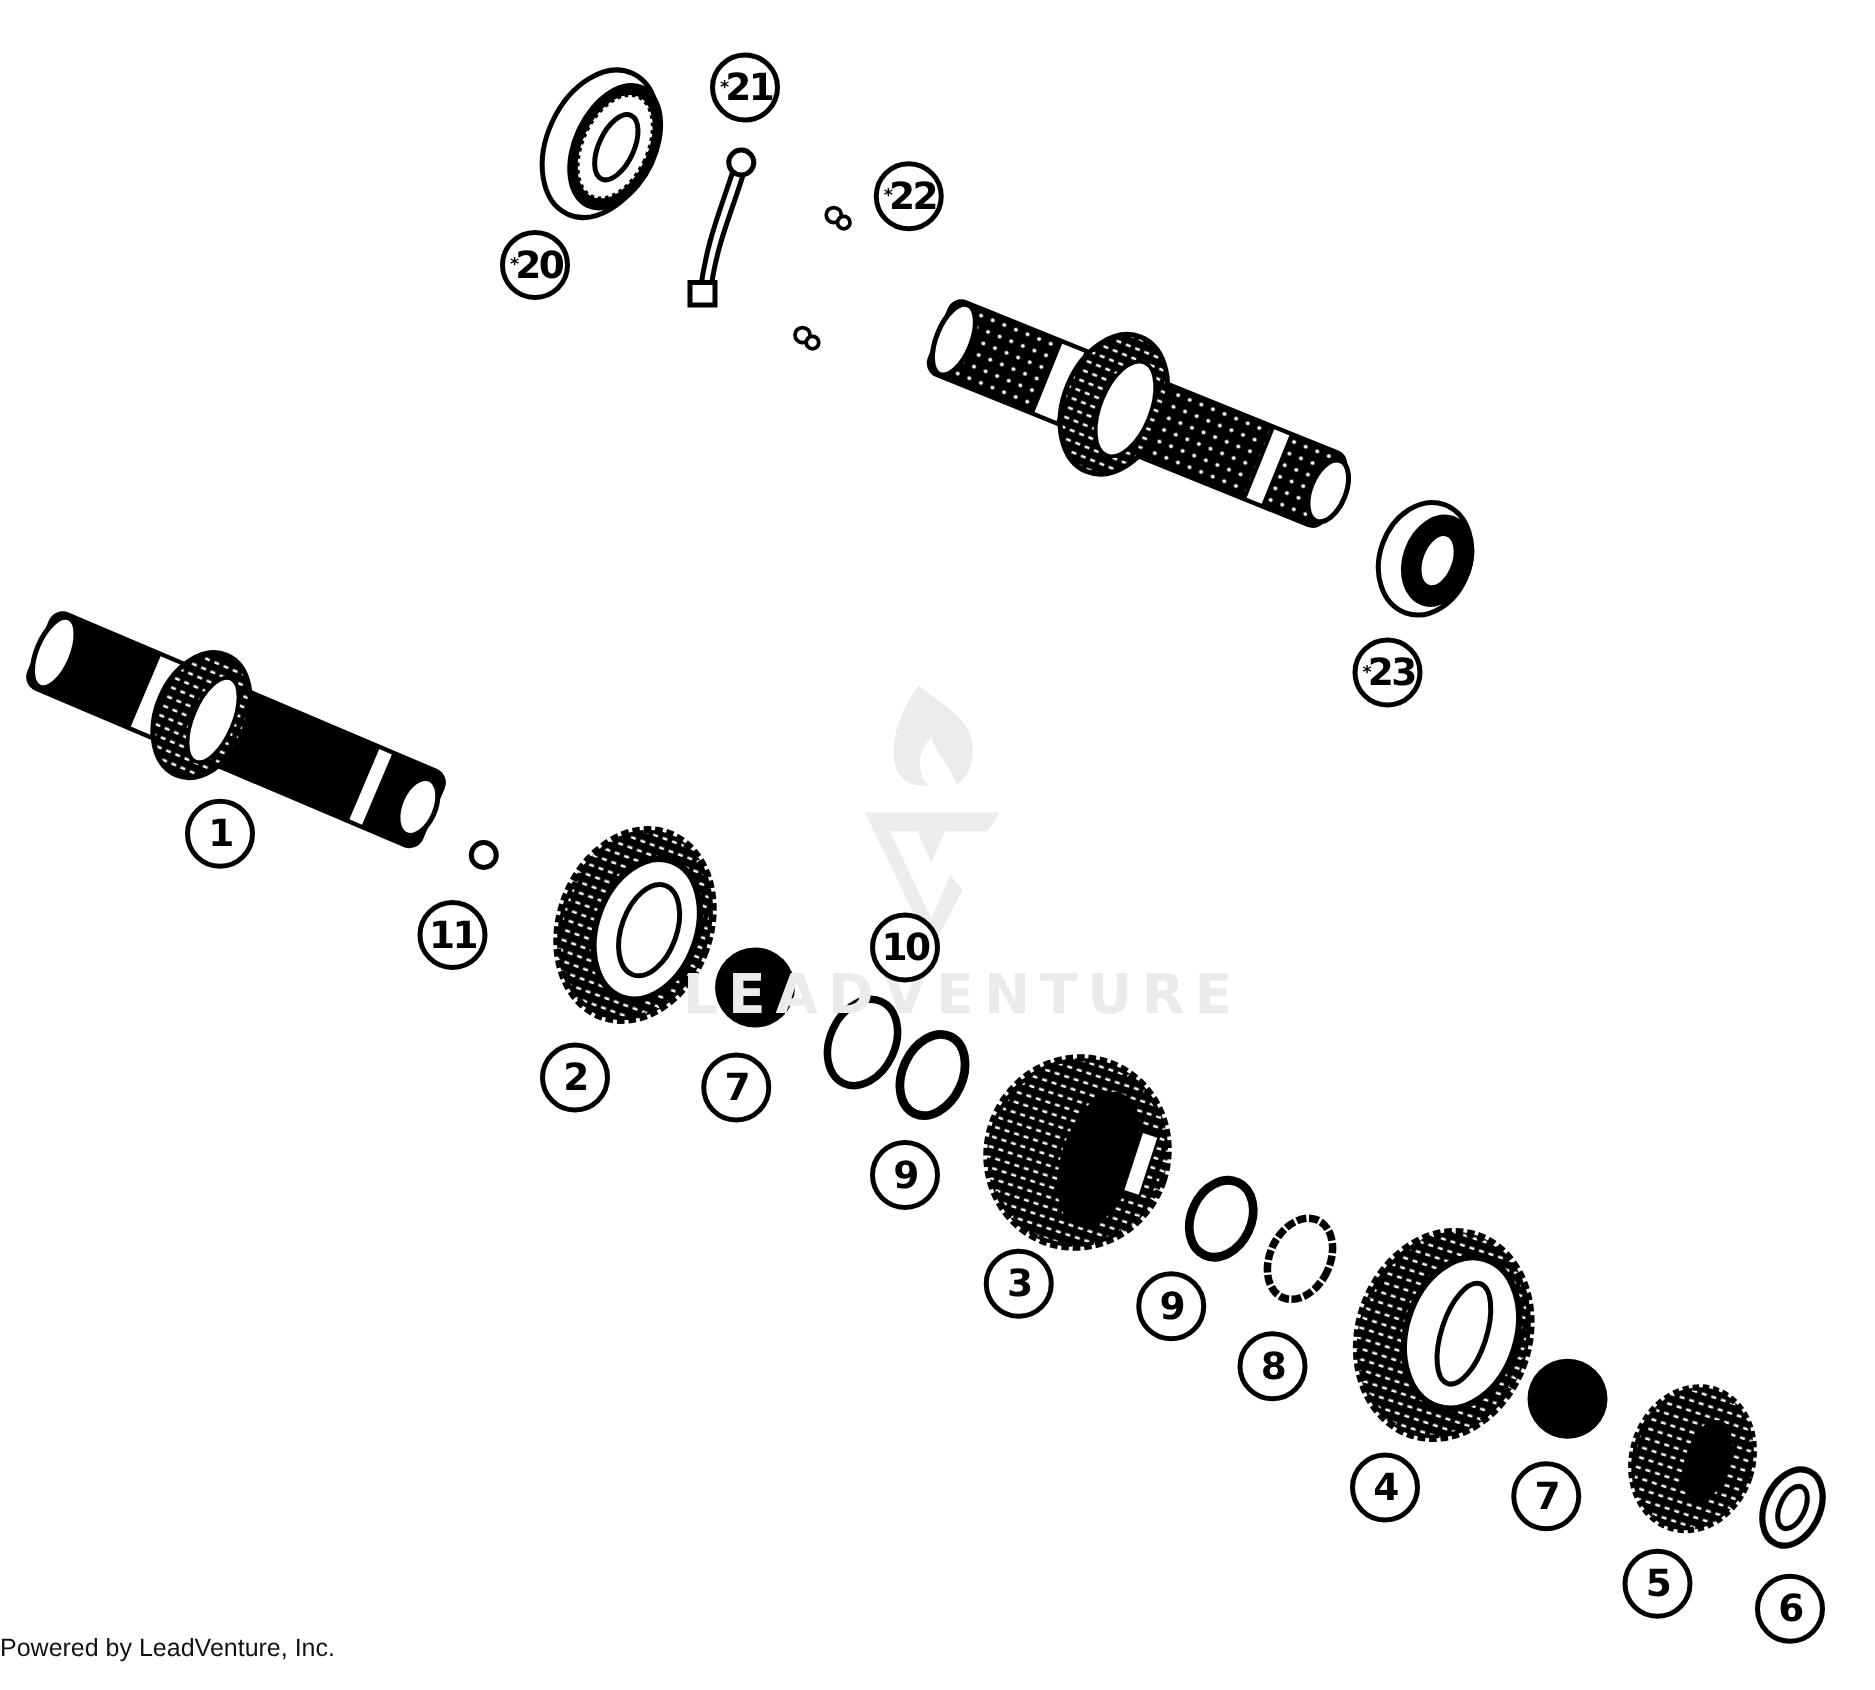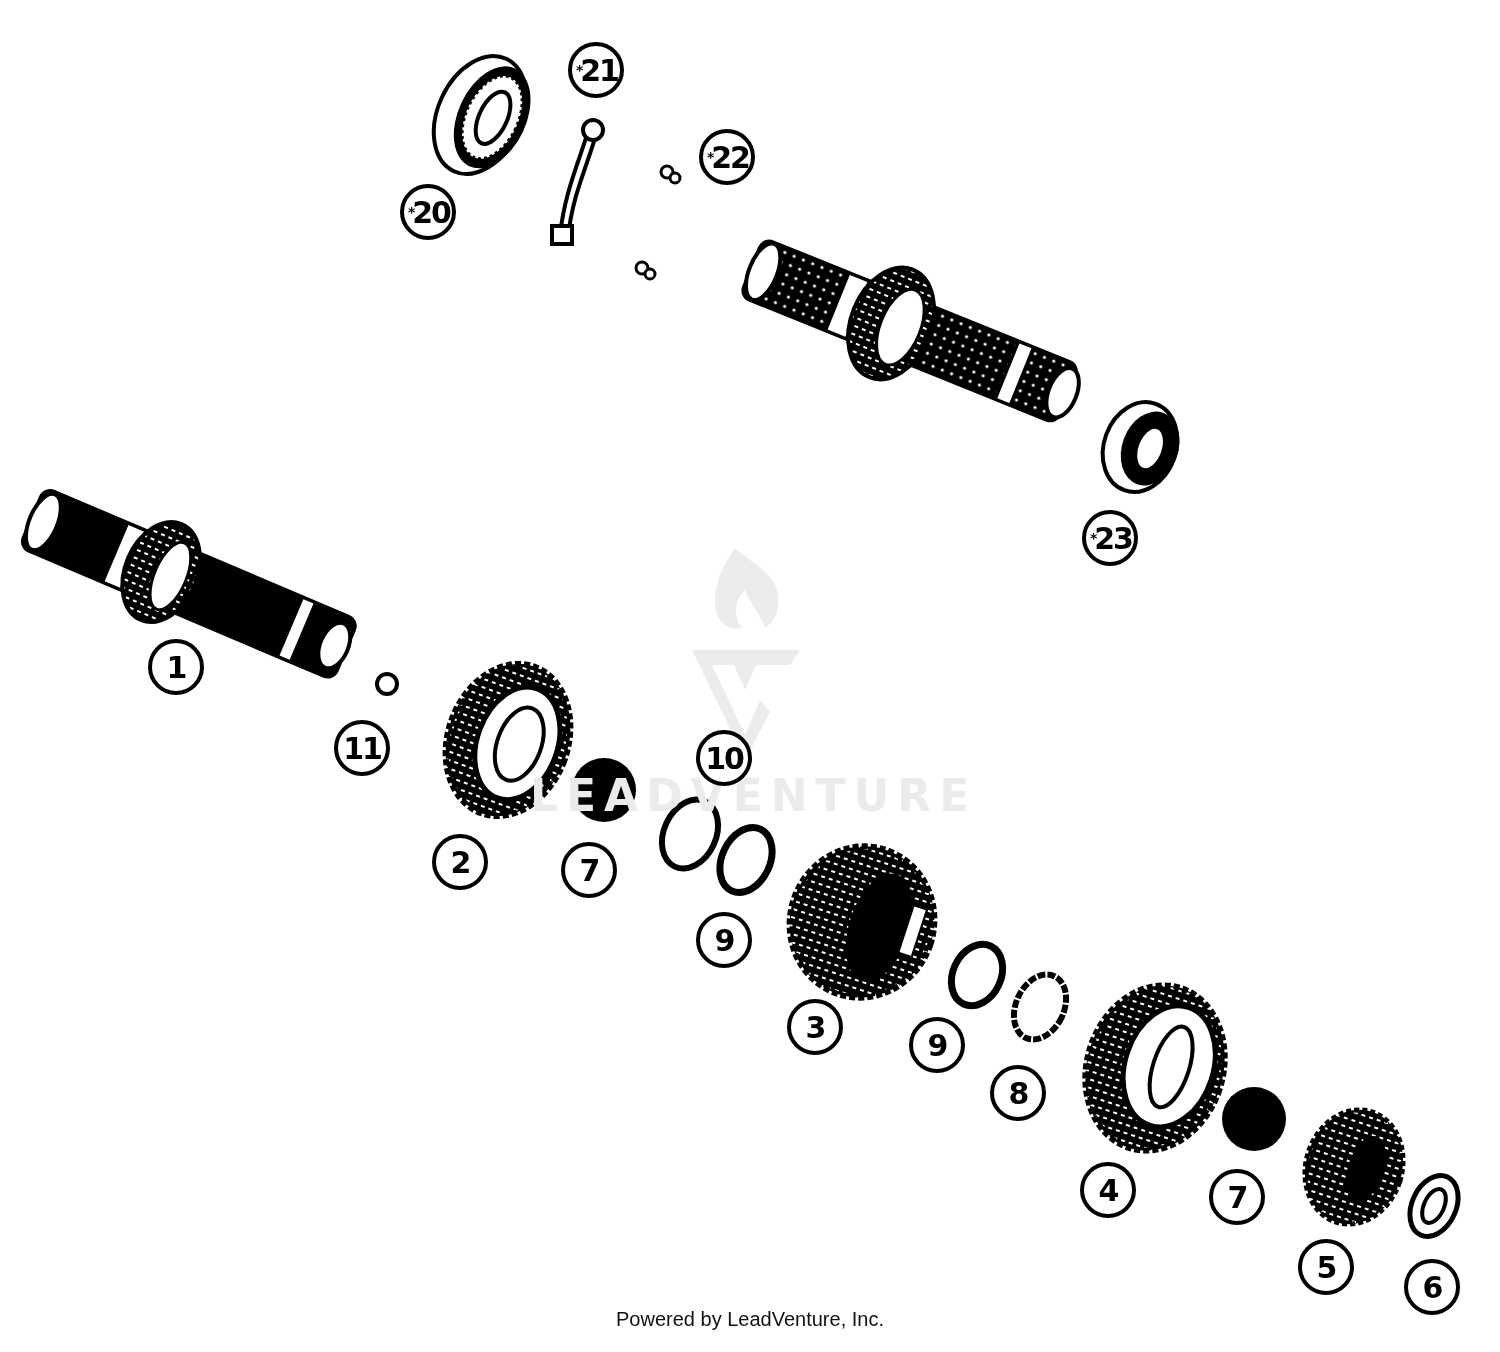--- a/index.html
+++ b/index.html
@@ -8,26 +8,26 @@
     .callout {
       position: absolute; width: 56px; height: 56px; margin-left: -28px; margin-top: -28px;
       border: 4px solid #000; border-radius: 50%; box-sizing: border-box; background: #fff;
       display: flex; align-items: center; justify-content: center;
       font-family: "DejaVu Sans", sans-serif; font-weight: bold; font-size: 30px; color: #000;
       letter-spacing: -2px; cursor: pointer;
     }
     .callout .star { font-size: 14px; position: absolute; left: 4px; top: 16px; letter-spacing: 0; }
     .callout.starred .num { margin-left: 6px; }
     .watermark {
-      position: absolute; left: 530px; top: 770px; width: 480px; 
+      position: absolute; left: 530px; top: 770px; width: 480px; text-align: center;
       font-family: "DejaVu Sans", sans-serif; font-weight: bold; font-size: 44px; letter-spacing: 8px;
       color: #ebebeb; pointer-events: none;
     }
     .footer {
-      position: absolute; left: 0; width: 1500px; top: 1308px; text-align: center;
+      position: absolute; left: 0; width: 1500px; top: 1308px; text-align: left;
       font-family: "Liberation Sans", sans-serif; font-size: 20px; color: #111;
     }
   </style>
 </head>
 <body>
 
 <svg id="diagram" viewBox="0 0 1500 1352" xmlns="http://www.w3.org/2000/svg">
   <defs>
     <pattern id="dots" width="10" height="10" patternUnits="userSpaceOnUse">
       <rect width="10" height="10" fill="#000"></rect>

